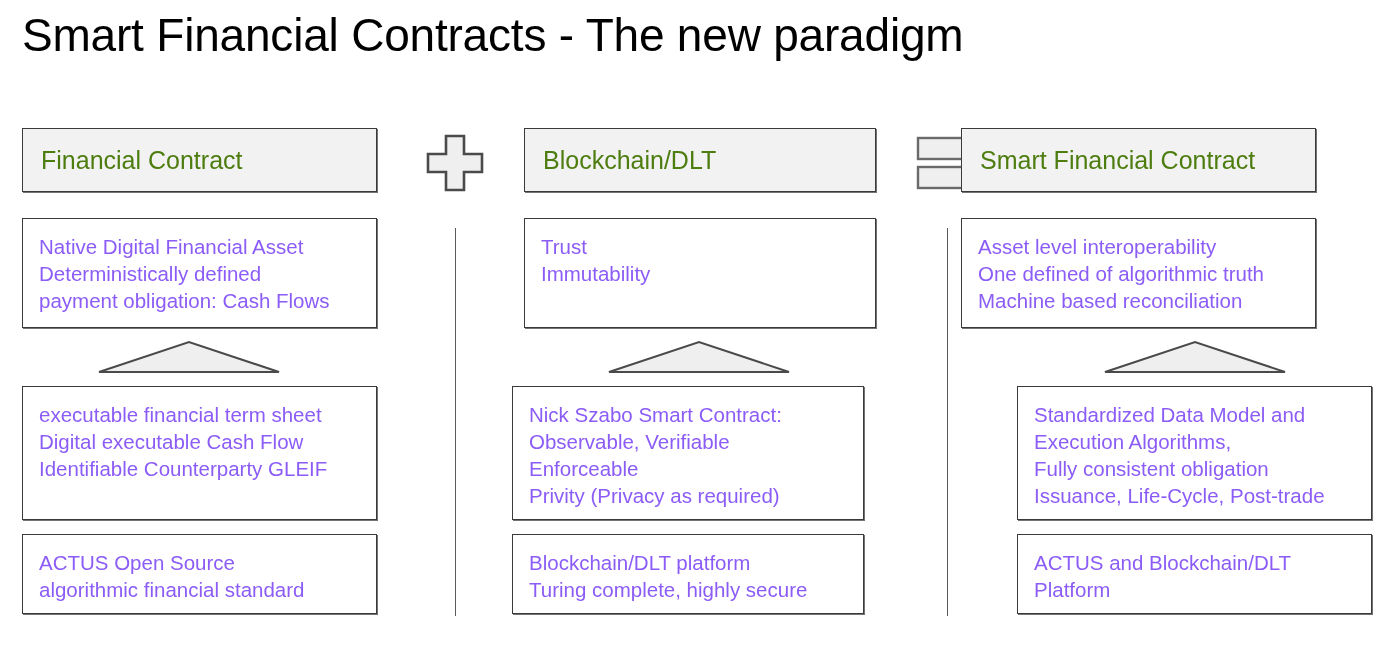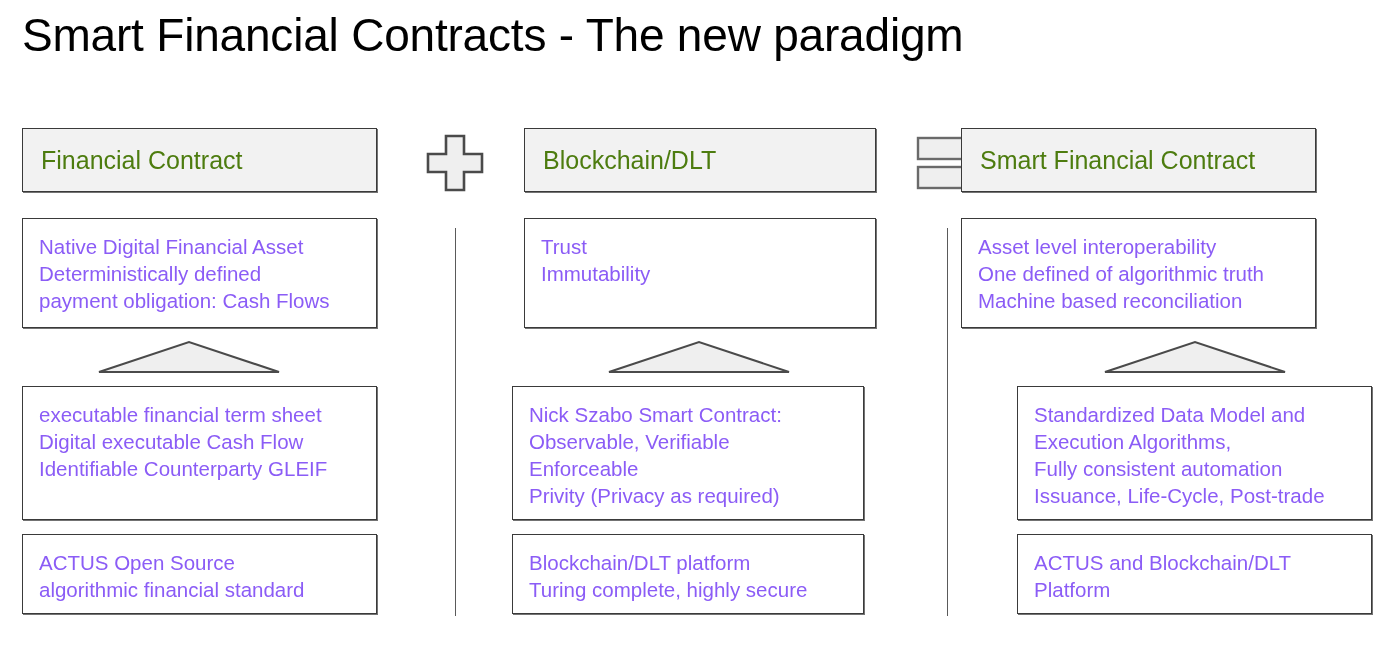--- a/index.html
+++ b/index.html
@@ -184,21 +184,21 @@
 
   <div class="tri-wrap" style="left:1100px; top:336px;">
     <svg width="190" height="42" viewBox="0 0 190 42">
       <polygon points="5,36 95,6 185,36" fill="#efefef" stroke="#4a4a4a" stroke-width="2"></polygon>
     </svg>
   </div>
 
   <div class="box body-box col3 wide-lower row-b2">
     <div class="body-line">Standardized Data Model and</div>
     <div class="body-line">Execution Algorithms,</div>
-    <div class="body-line">Fully consistent automation</div>
+    <div class="body-line">Fully consistent obligation</div>
     <div class="body-line">Issuance, Life-Cycle, Post-trade</div>
   </div>
 
   <div class="box body-box col3 wide-lower row-b3">
     <div class="body-line">ACTUS and Blockchain/DLT</div>
     <div class="body-line">Platform</div>
   </div>
 
   <div class="divider d1"></div>
   <div class="divider d2"></div>

